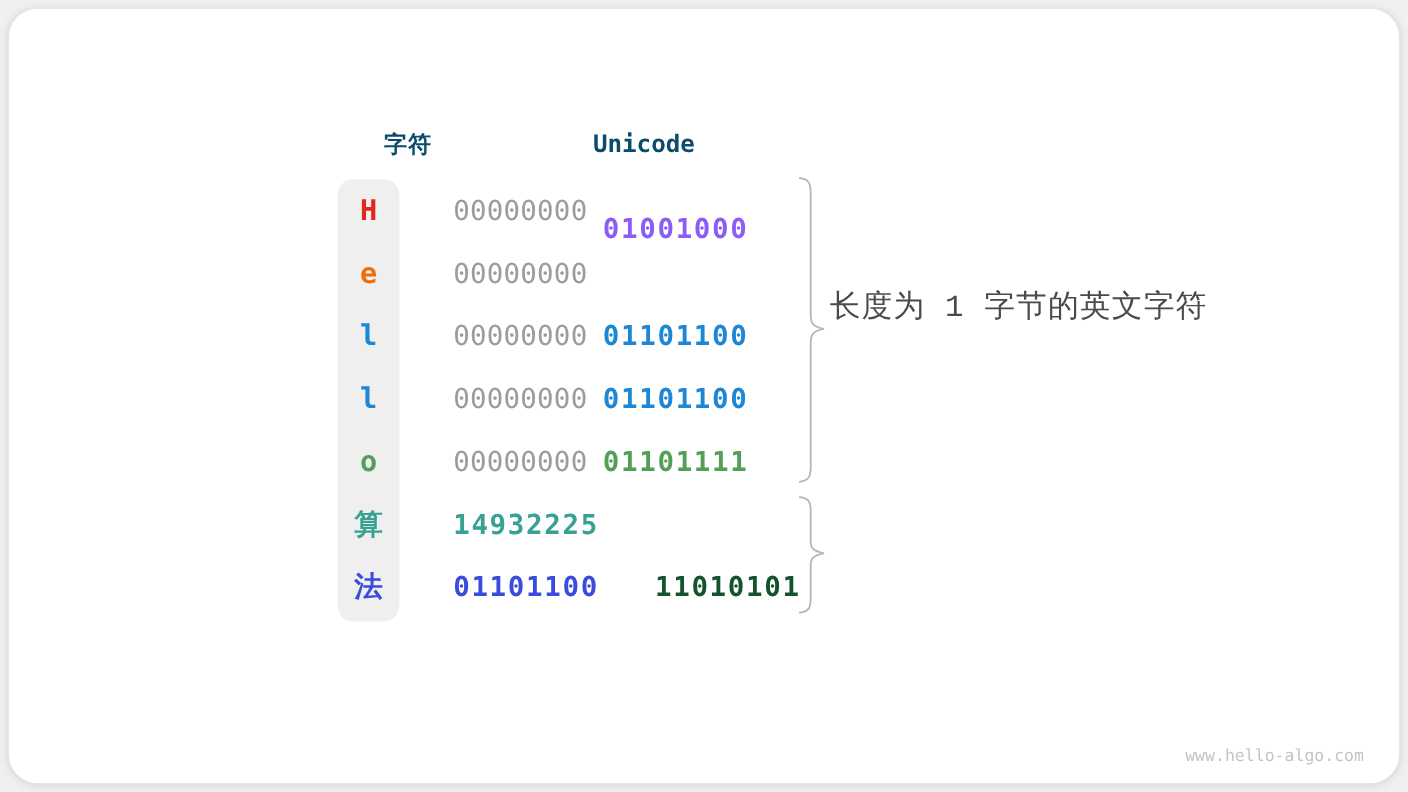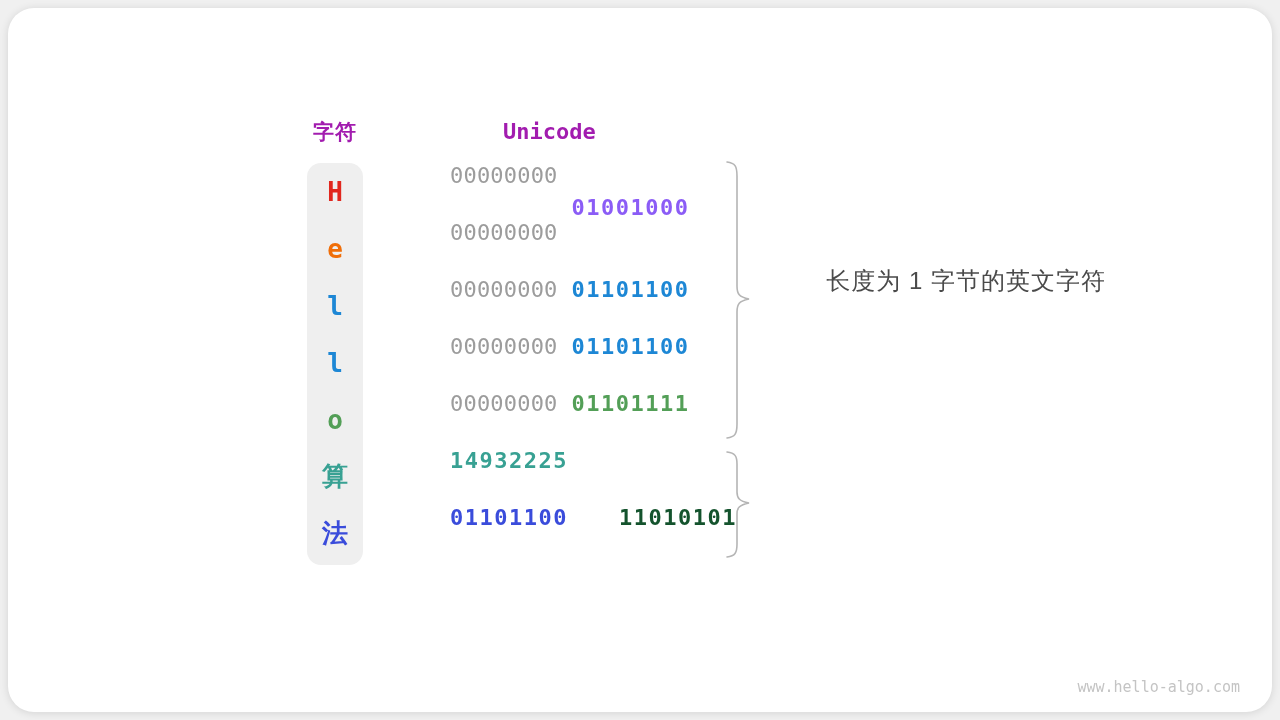--- a/index.html
+++ b/index.html
@@ -1,32 +1,32 @@
 <!DOCTYPE html>
 <html><head>
 <meta charset="utf-8">
 <style>
   html,body{margin:0;padding:0;background:#f0f0f0;overflow:hidden;}
   .stage{position:relative;width:1280px;height:720px;font-family:"Liberation Sans","DejaVu Sans",sans-serif;}
   .card{position:absolute;left:8px;top:8px;right:8px;bottom:8px;background:#ffffff;border-radius:26px;
         box-shadow:0 1px 8px rgba(0,0,0,0.12);}
-  .hdr{position:absolute;top:118px;height:28px;line-height:28px;font-weight:bold;color:#a21caf;}
+  .hdr{position:absolute;top:118px;height:28px;line-height:28px;font-weight:bold;color:#0c4a6e;margin-left:36px;}
   .hdr-char{left:307px;width:56px;text-align:center;font-size:21px;letter-spacing:1px;}
   .hdr-unicode{left:503px;font-size:22px;font-family:"DejaVu Sans Mono","Liberation Mono",monospace;}
   .char-col-bg{position:absolute;left:307px;top:163px;width:56px;height:402px;background:#efefef;border-radius:14px;}
   .row{position:absolute;left:0;height:57px;width:760px;}
   .cell-char{position:absolute;left:307px;top:0;width:56px;height:57px;display:flex;align-items:center;justify-content:center;
              font-family:"DejaVu Sans Mono","Liberation Mono",monospace;font-weight:bold;font-size:26px;}
-  .cell-binary{position:absolute;left:450px;top:0;height:57px;display:flex;gap:14px;
-               font-family:"DejaVu Sans Mono","Liberation Mono",monospace;font-size:22px;}
+  .cell-binary{position:absolute;left:412px;top:0;height:57px;display:flex;align-items:center;gap:14px;
+               font-family:"DejaVu Sans Mono","Liberation Mono",monospace;font-size:25px;}
   .byte{white-space:pre;}
   .byte.bold{font-weight:bold;letter-spacing:1.5px;}
   .byte.muted{font-weight:normal;letter-spacing:0.2px;}
   .brace{position:absolute;}
-  .ann{position:absolute;left:746px;width:360px;text-align:right;font-size:24px;color:#4a4a4a;letter-spacing:1px;}
+  .ann{position:absolute;left:746px;width:360px;text-align:center;font-size:28px;color:#4a4a4a;letter-spacing:1px;font-family:Liberation Mono, monospace;}
   .ann .line{line-height:30px;}
   .ann .line2{margin-top:8px;font-weight:bold;color:#a2a2a2;}
   .watermark{position:absolute;right:40px;bottom:24px;font-family:"DejaVu Sans Mono","Liberation Mono",monospace;
              font-size:15px;color:#c4c4c4;}
 </style>
 </head>
 <body>
 
 <div class="stage">
   <div class="card"></div>

